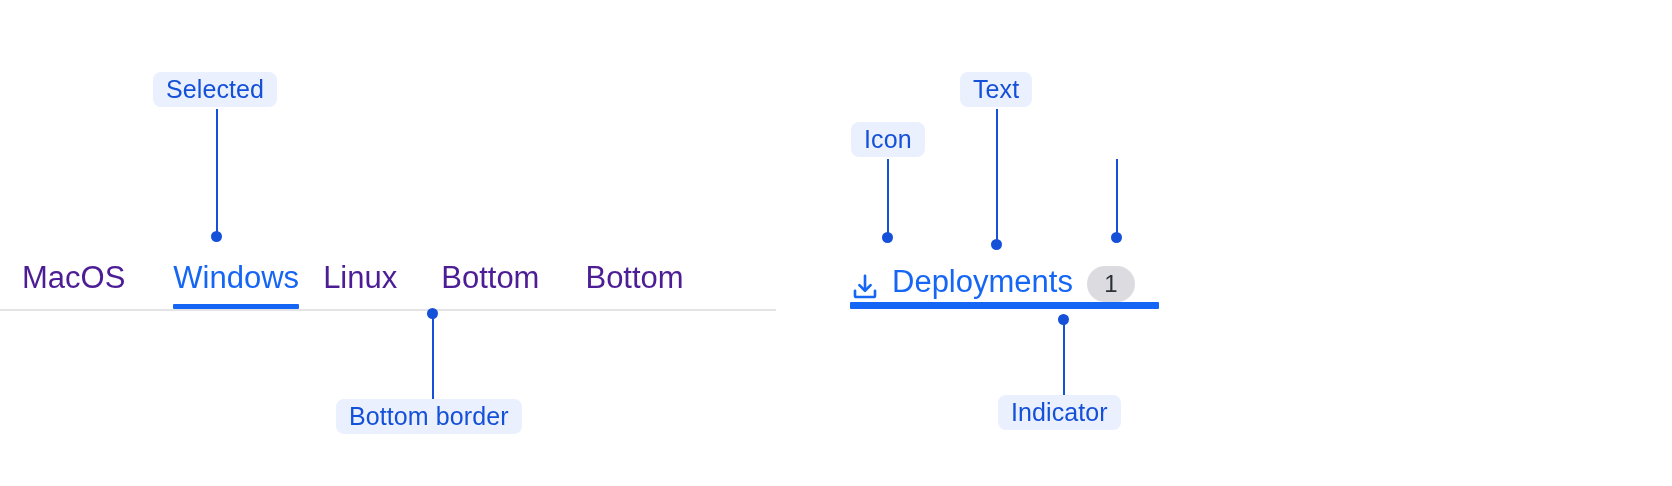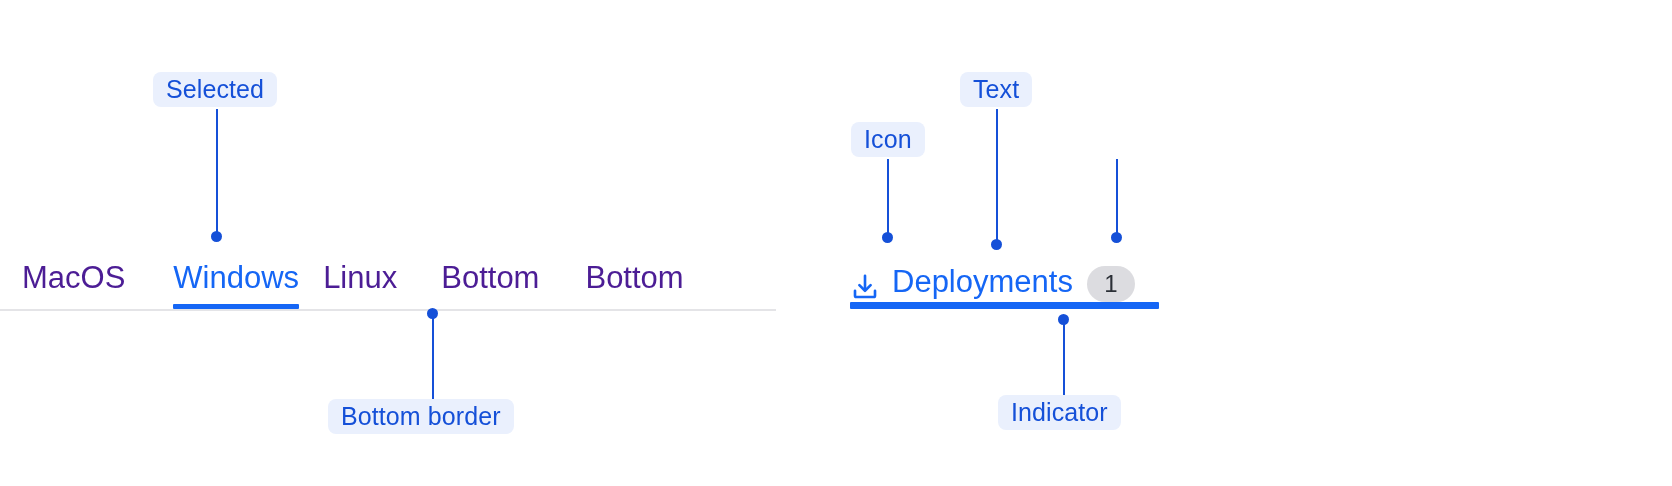--- a/index.html
+++ b/index.html
@@ -174,21 +174,21 @@
       </li>
       <li class="tab-item" style="margin-left:46px;">
         <span>Bottom</span>
       </li>
     </ul>
   </div>
   <div id="tab-bottom-border"></div>
 
   <div class="anno-dot" style="left:427px; top:298px;"></div>
   <div class="anno-line" style="left:432px; top:303px; height:86px;"></div>
-  <div class="anno-chip blue-strong" style="left:328px; top:389px;">Bottom border</div>
+  <div class="anno-chip blue-strong" style="left:336px; top:389px;">Bottom border</div>
 
   <div class="anno-chip blue-strong" style="left:851px; top:112px;border-radius:8px;">Icon</div>
   <div class="anno-line" style="left:887px; top:149px; height:77px;"></div>
   <div class="anno-dot" style="left:882px; top:222px;"></div>
 
   <div class="anno-chip blue-strong" style="left:960px; top:62px;">Text</div>
   <div class="anno-line" style="left:996px; top:99px; height:134px;"></div>
   <div class="anno-dot" style="left:991px; top:229px;"></div>
 
   <div class="anno-line" style="left:1116px; top:149px; height:77px;"></div>

